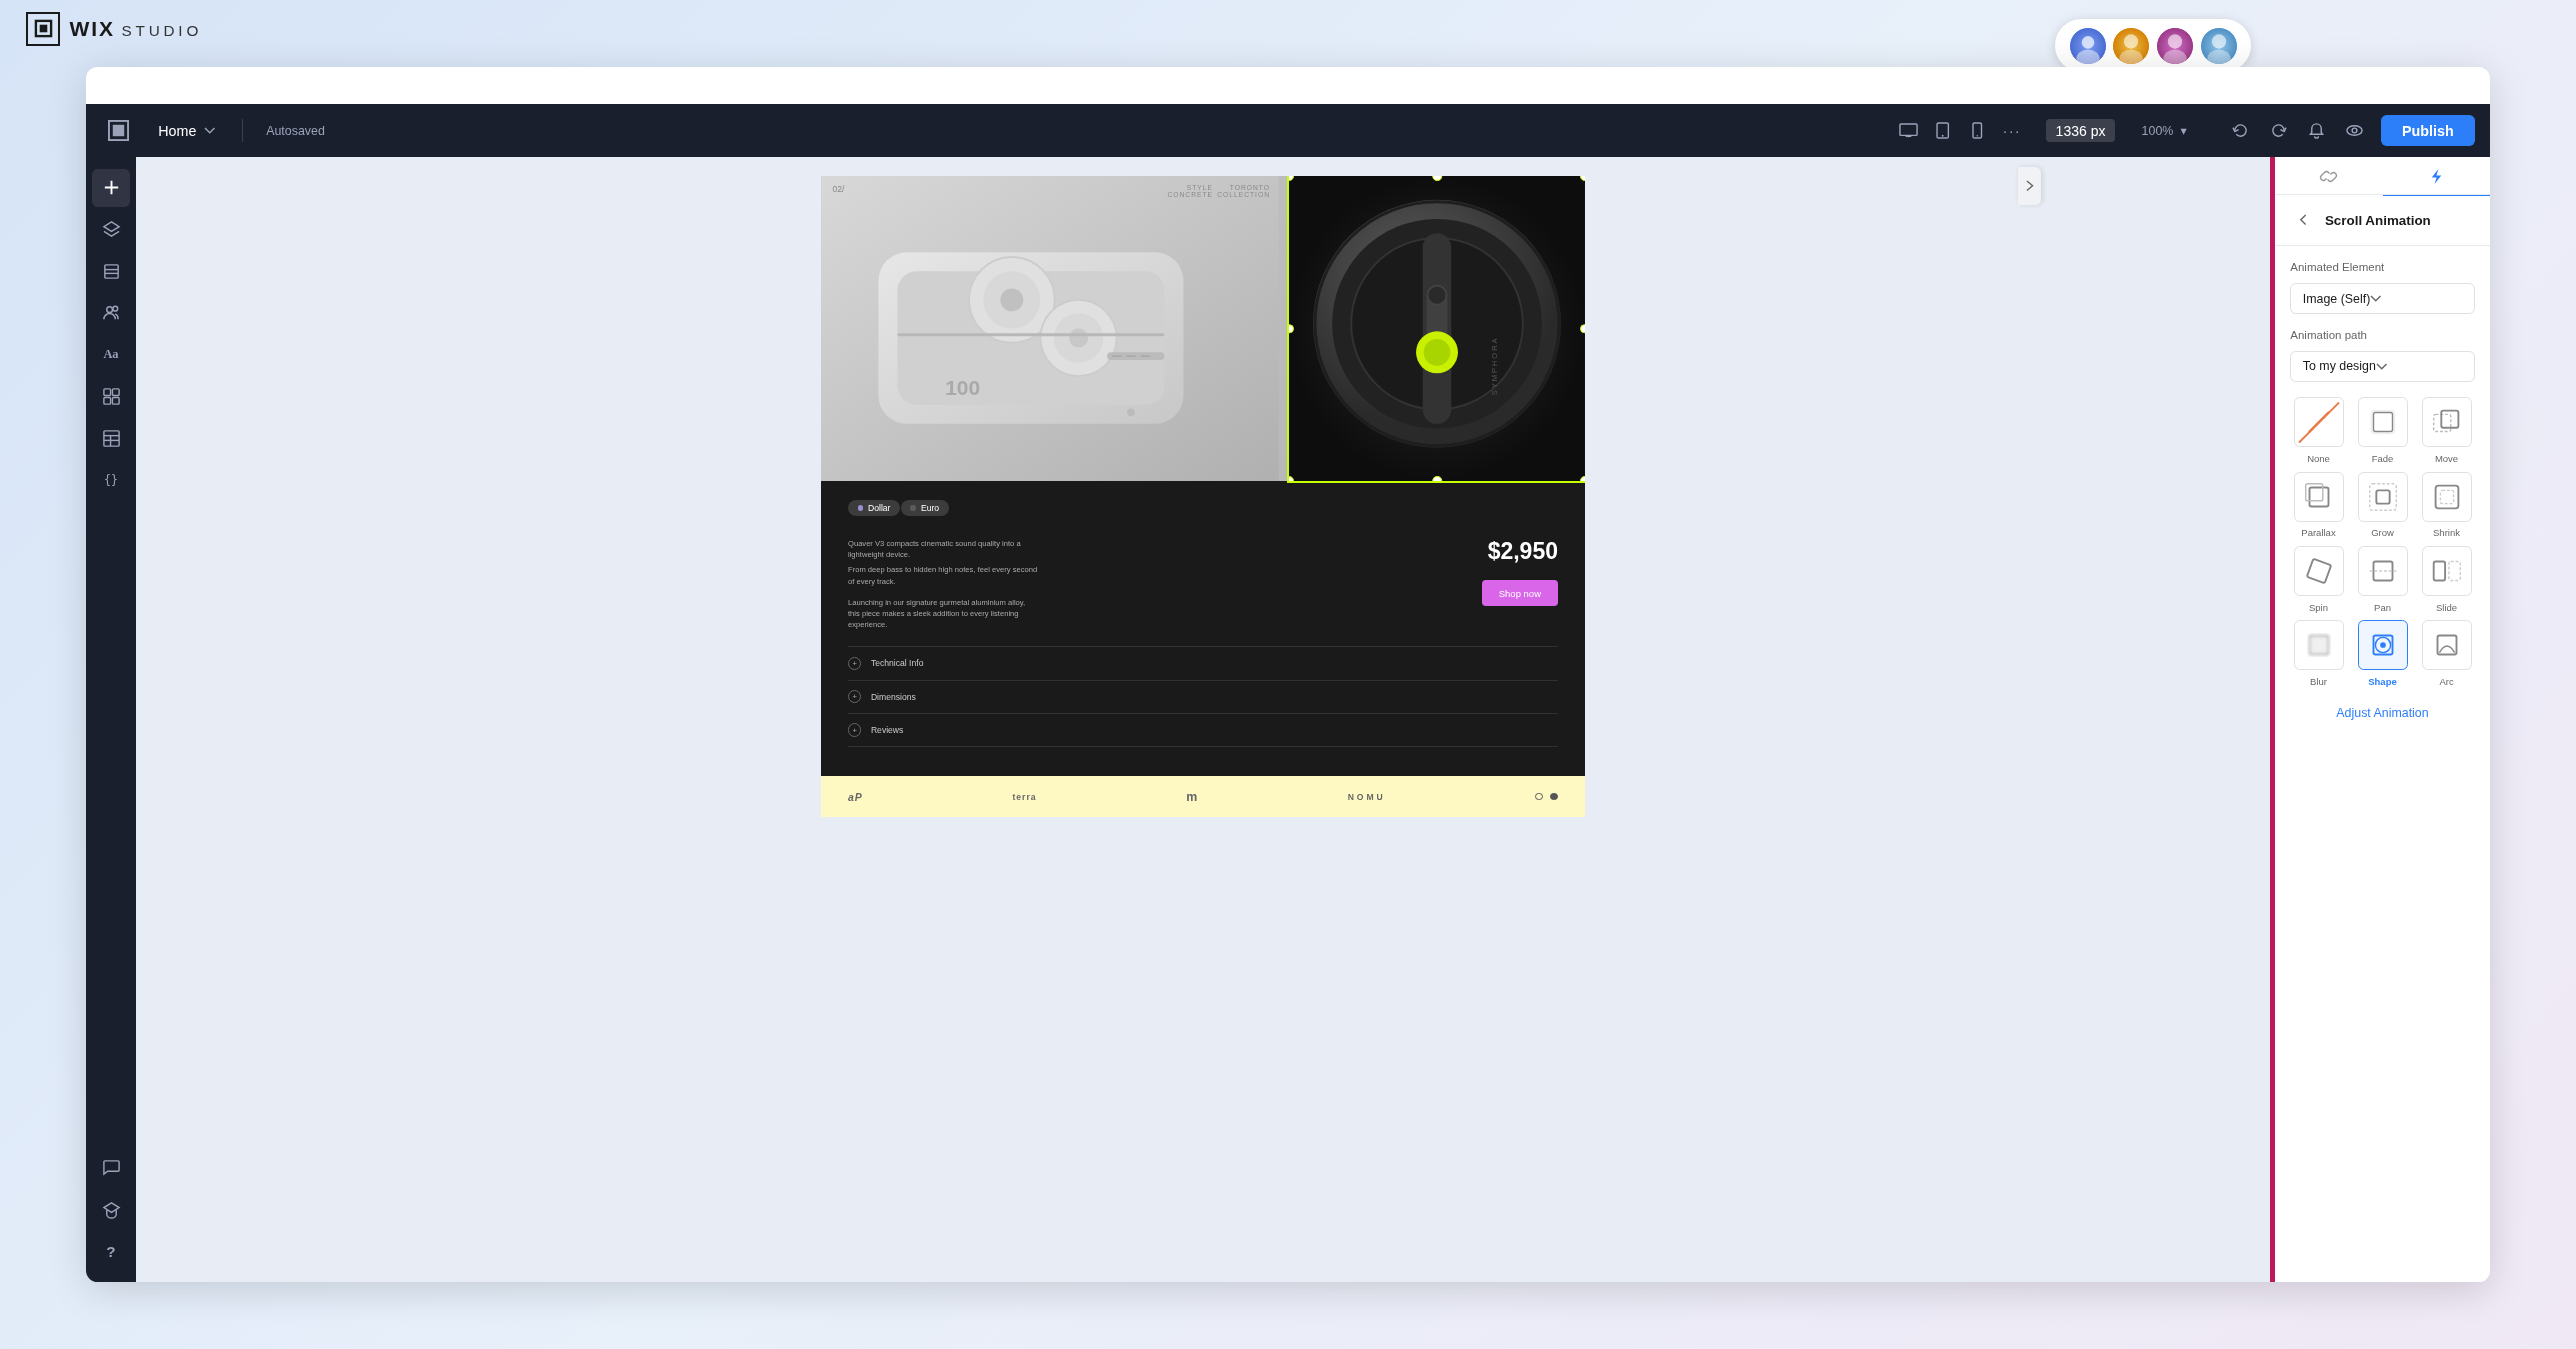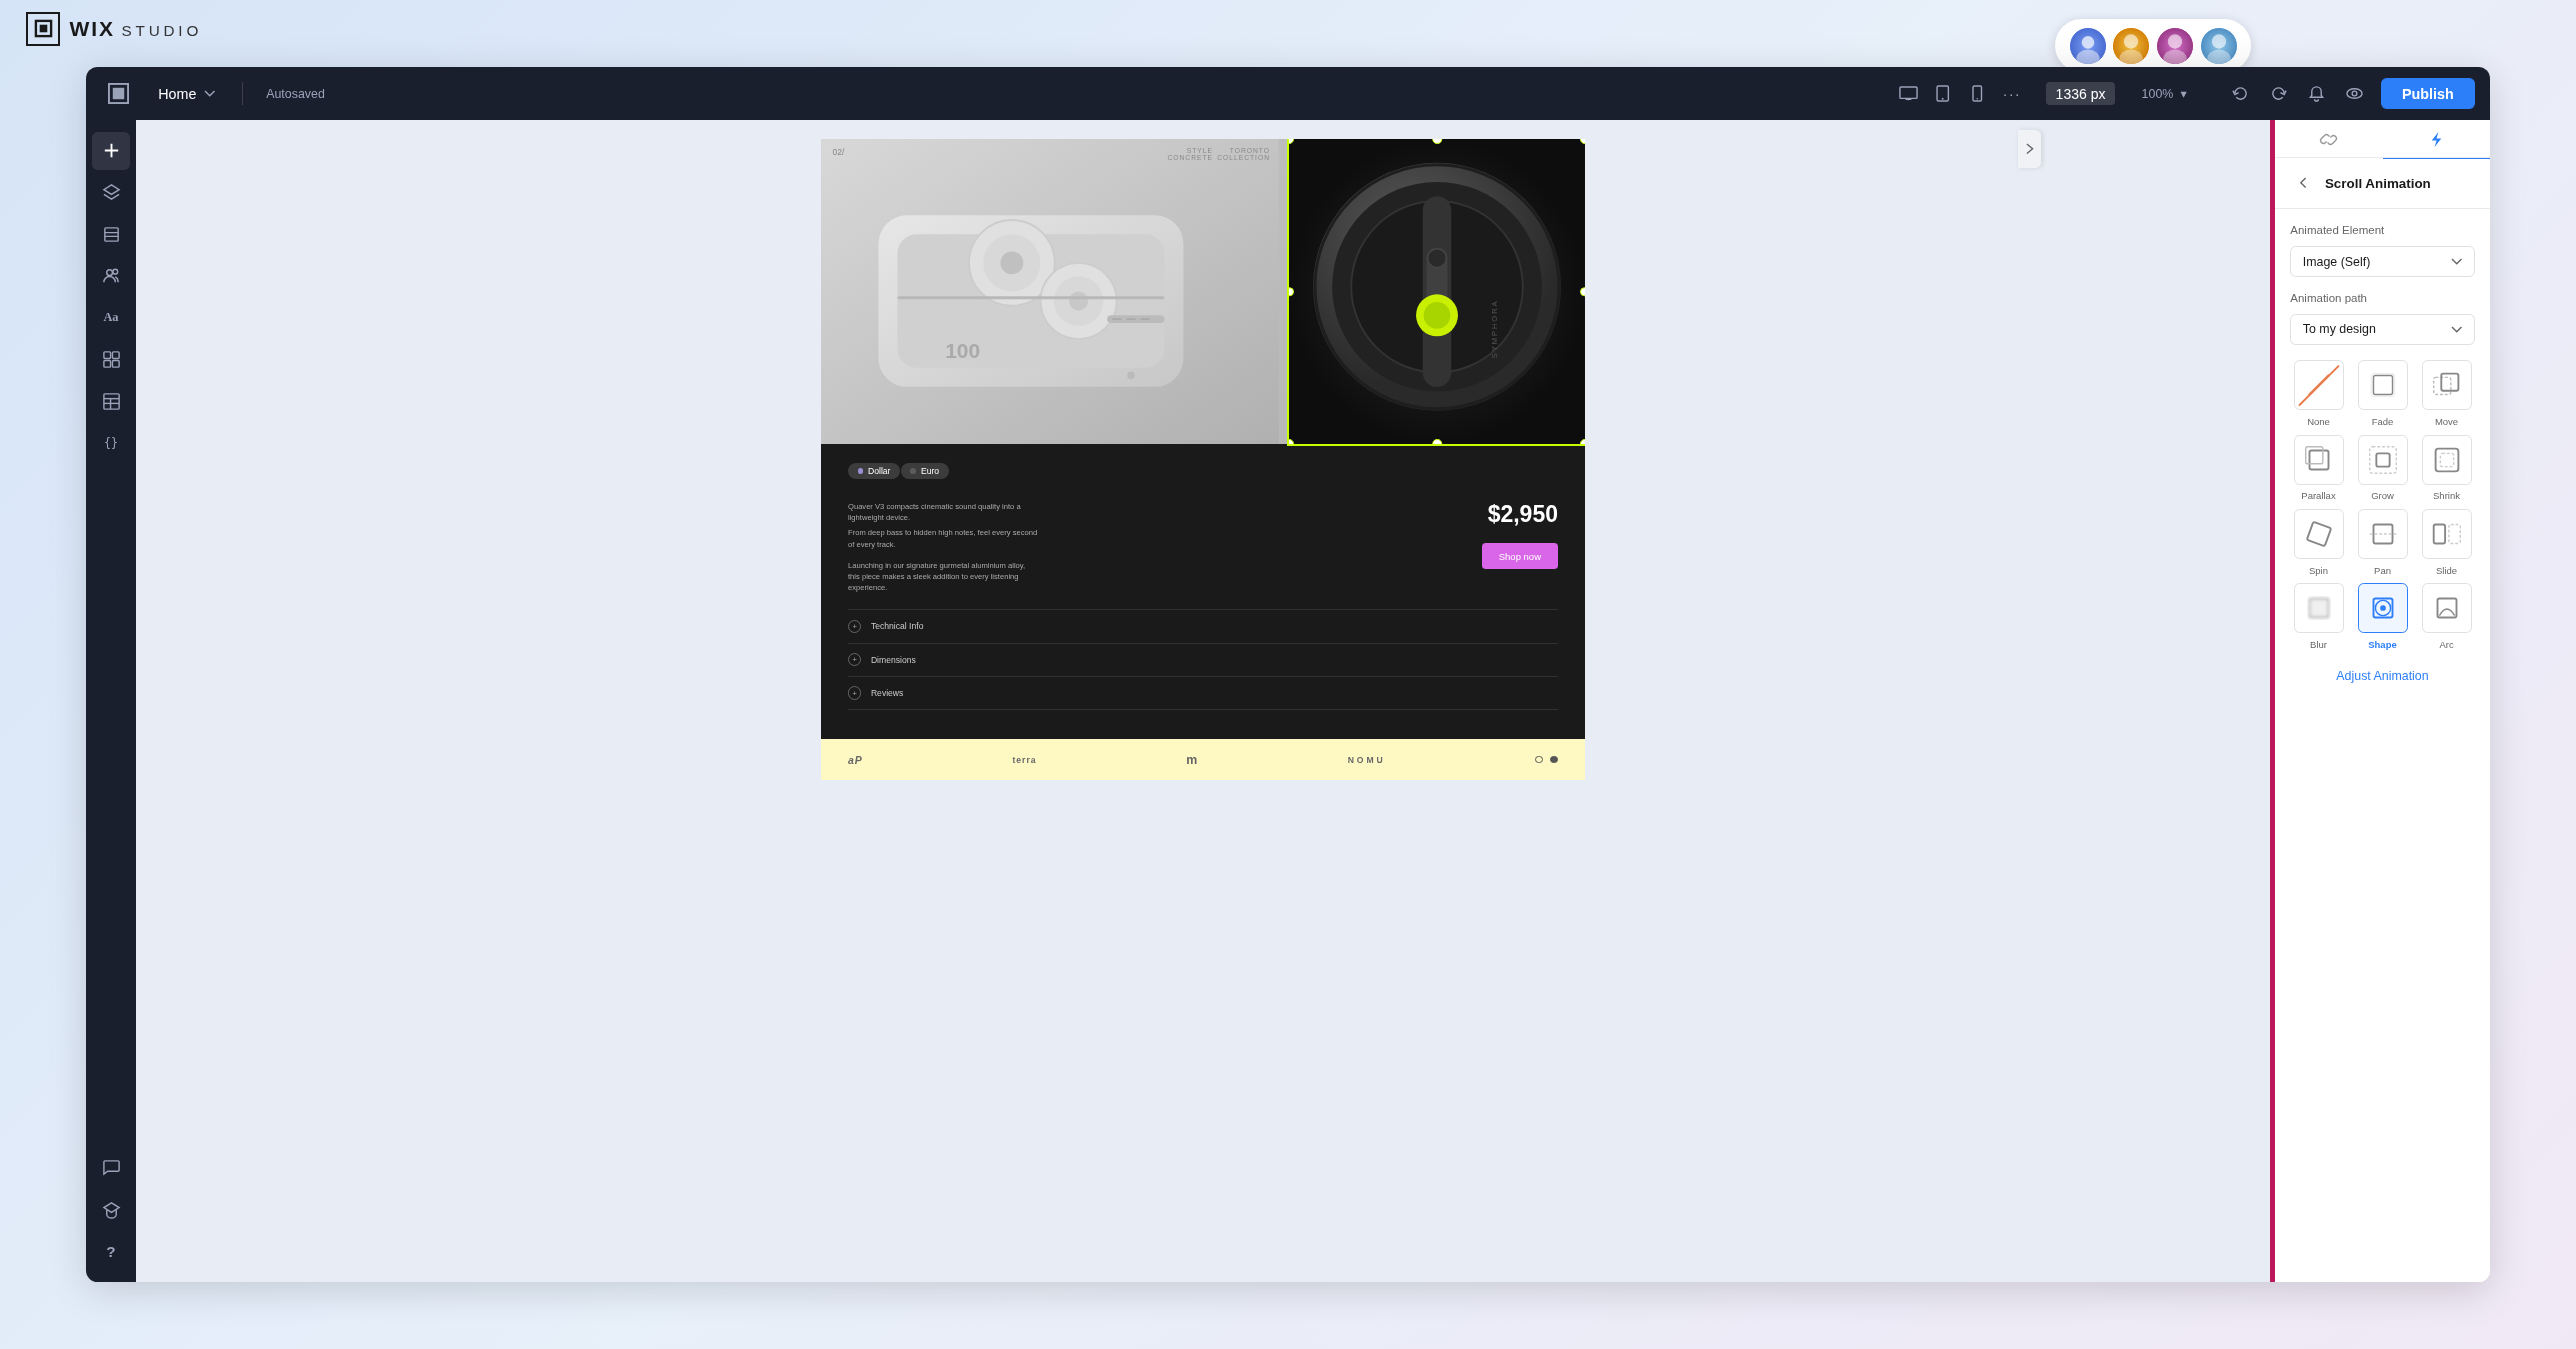--- a/index.html
+++ b/index.html
@@ -81,20 +81,21 @@
 
     
     .editor-topbar {
       height: 53px;
       background: #1a1f2e;
       display: flex;
       align-items: center;
       padding: 0 15.3px;
       gap: 11.5px;
       flex-shrink: 0;
+      margin-top: 37px;
     }
     .editor-icon-btn {
       width: 34px; height: 34px;
       display: flex; align-items: center; justify-content: center;
       border-radius: 5.7px;
       cursor: pointer;
       color: #9ba3b8;
     }
     .page-selector {
       display: flex;
@@ -426,21 +427,20 @@
     .panel-dropdown {
       width: 100%;
       background: white;
       border: 1px solid #e0e0e0;
       border-radius: 5.7px;
       padding: 7.6px 11.5px;
       font-size: 12.4px;
       color: #1a1a1a;
       display: flex;
       align-items: center;
-      justify-content: space-between;
       cursor: pointer;
       margin-bottom: 15.3px;
     }
 
     
     .animation-grid {
       display: grid;
       grid-template-columns: repeat(3, 1fr);
       gap: 7.6px;
       margin-bottom: 7.6px;

